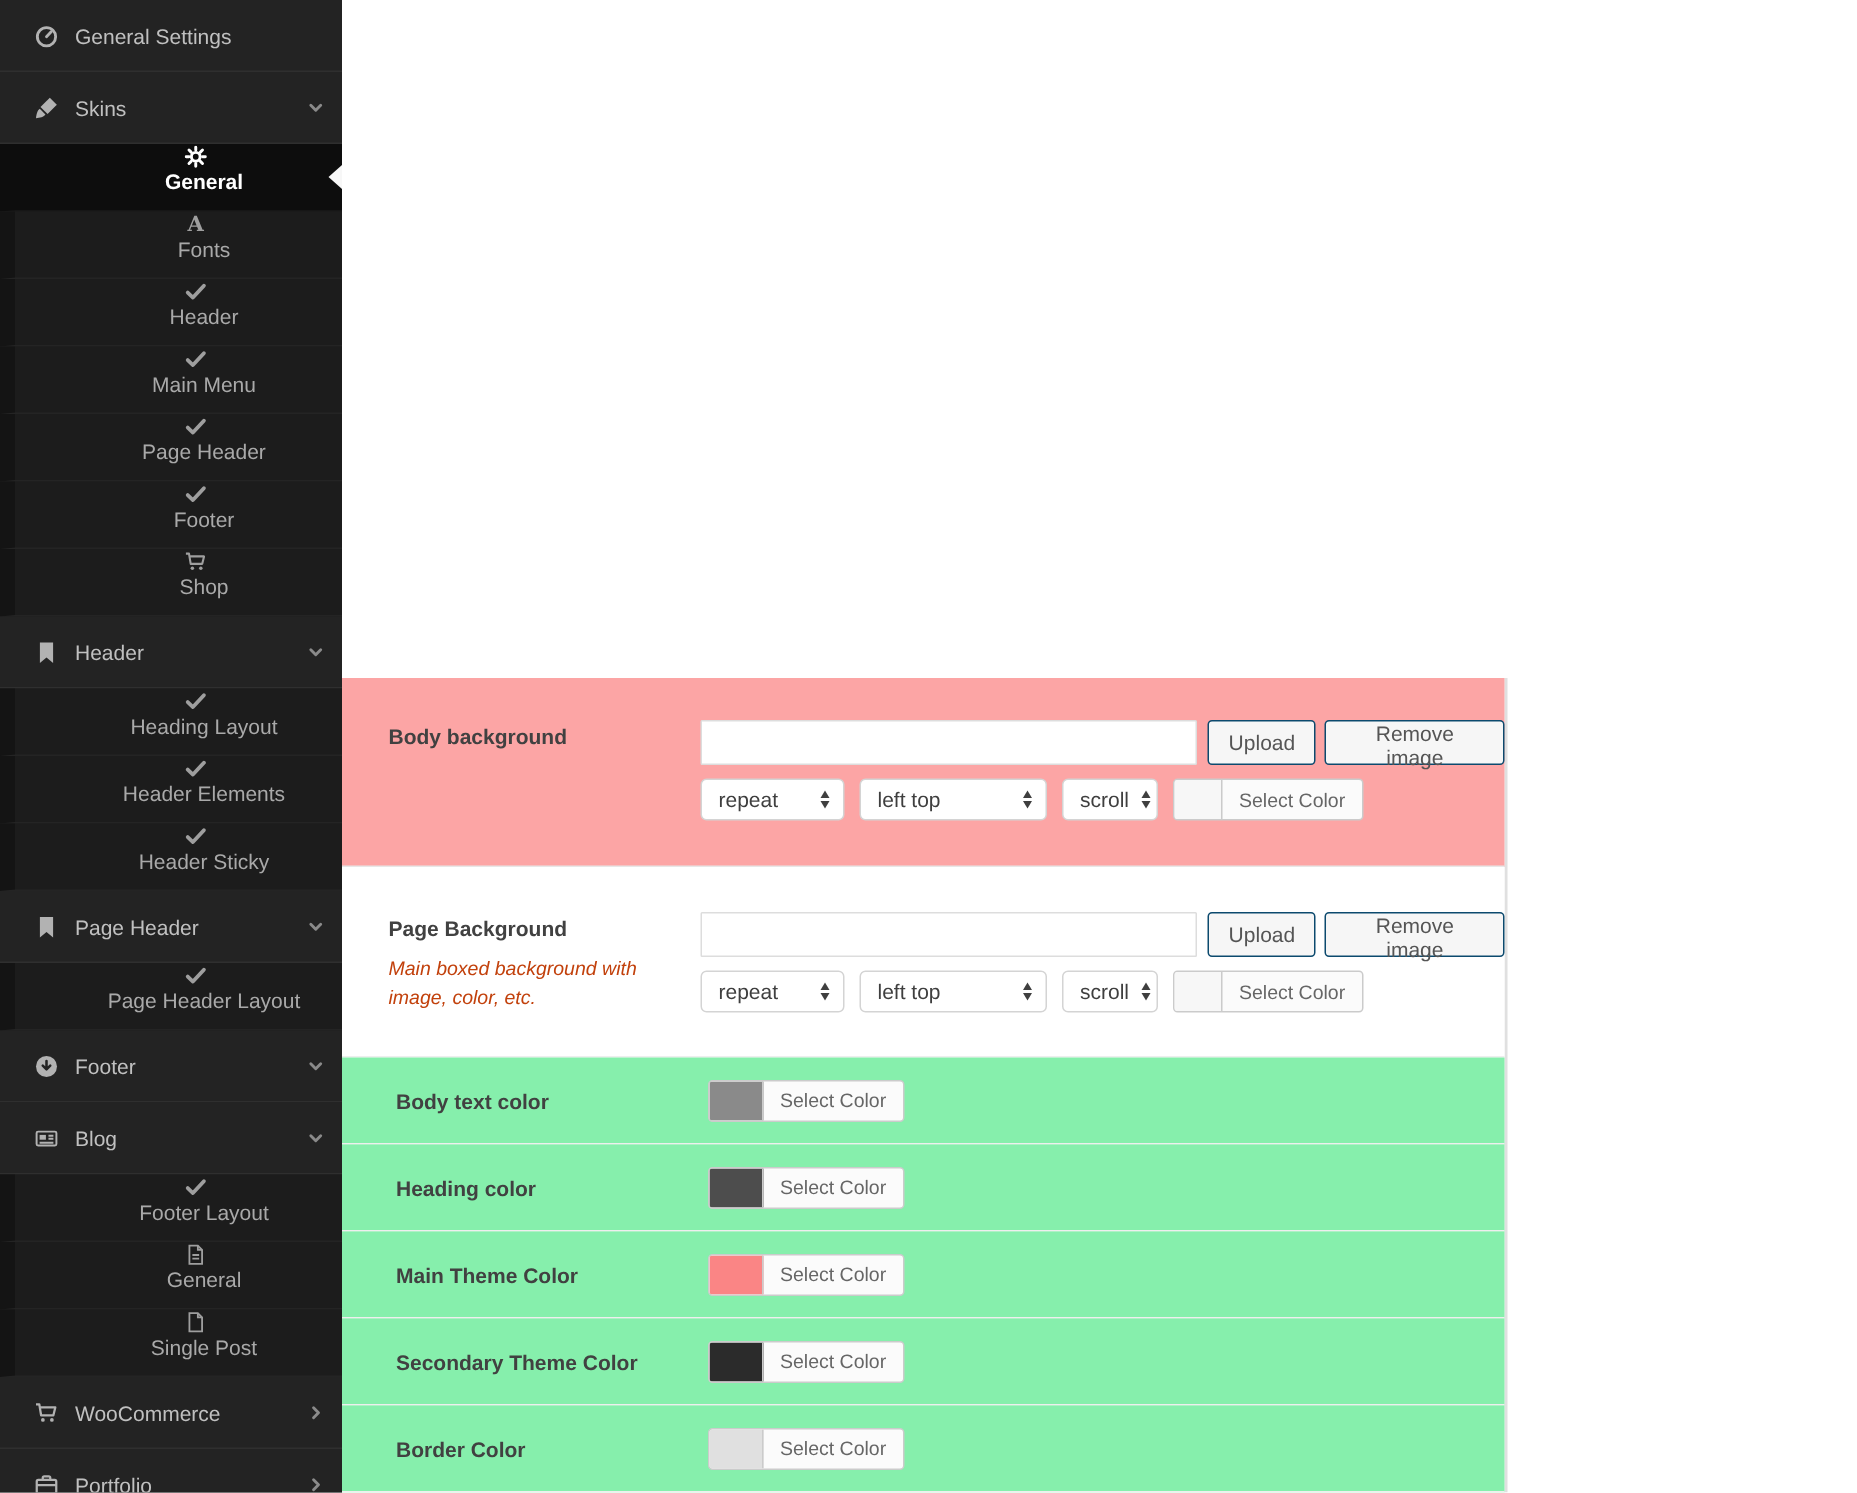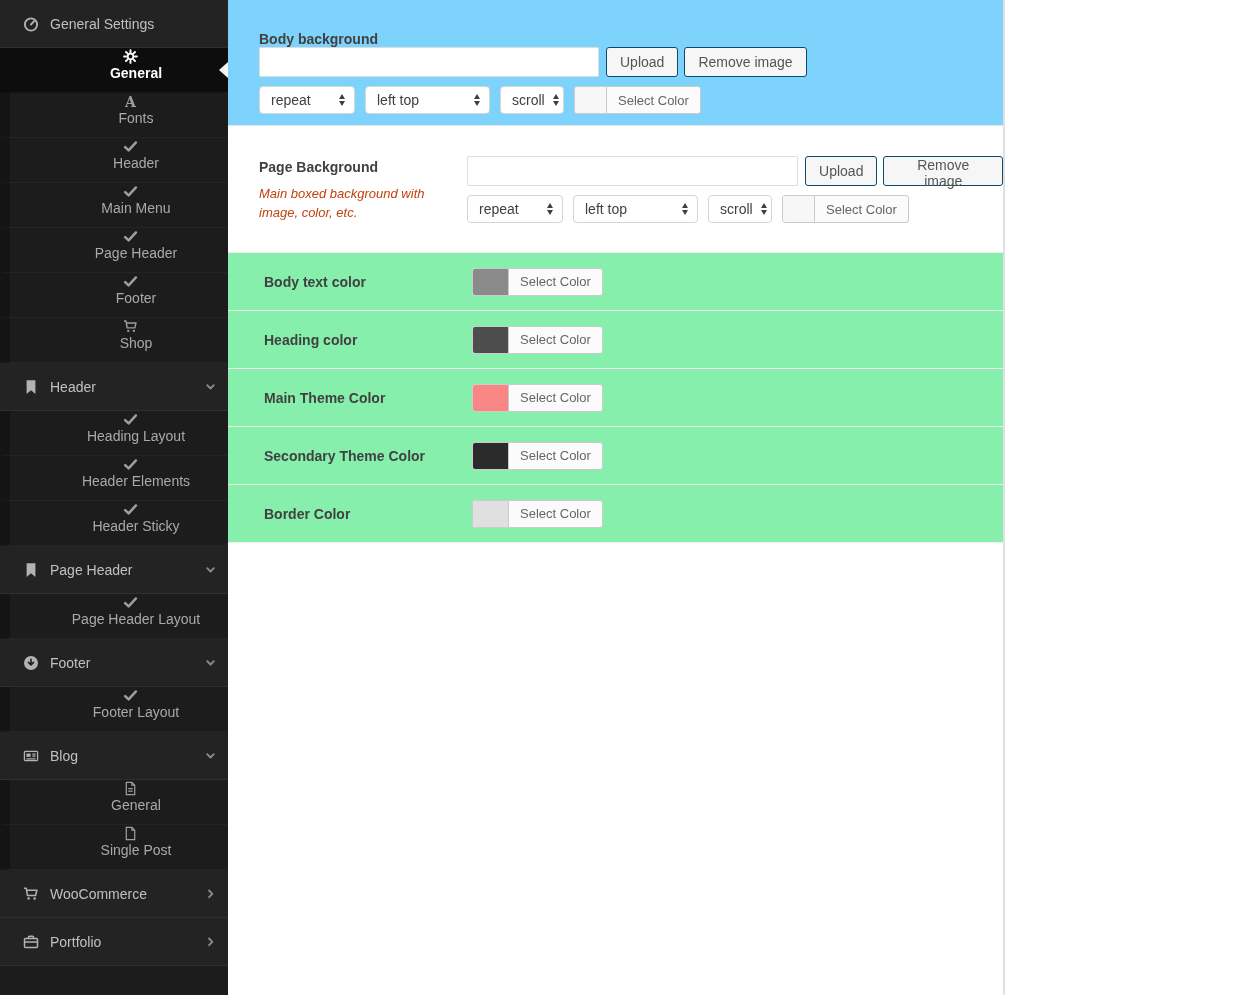--- a/index.html
+++ b/index.html
@@ -2,21 +2,21 @@
 <html><head>
 <meta charset="utf-8">
 <style>
   html,body{margin:0;padding:0;}
   body{
     width:1238px;height:995px;overflow:hidden;
     font-family:"Liberation Sans",sans-serif;
     background:#ffffff;
     -webkit-font-smoothing:antialiased;
   }
-  .app{display:flex;width:1005px;height:995px;}
+  .app{display:flex;width:1005px;height:995px;align-items:flex-end;}
 
   
   .sidebar{
     width:228px;min-width:228px;height:100%;
     background:#1c1c1c;position:relative;z-index:2;
   }
   .s-item{
     position:relative;display:flex;align-items:center;
     box-sizing:border-box;cursor:pointer;
     border-bottom:1px solid rgba(255,255,255,0.04);
@@ -58,21 +58,21 @@
     border-top:8px solid transparent;border-bottom:8px solid transparent;
     border-right:9px solid #f7f7f7;
   }
 
   
   .content{
     flex:1;background:#ffffff;position:relative;
     border-right:2px solid #e0e0e0;box-sizing:border-box;
   }
   .section{box-sizing:border-box;display:flex;}
-  .sec-1{height:126px;background:#7dd3fc;border-bottom:1px solid #e7e7e7;padding:28px 0 0 31px;flex-direction:column;}
+  .sec-1{height:126px;background:#fca5a5;border-bottom:1px solid #e7e7e7;padding:28px 0 0 31px;}
   .sec-2{height:127px;background:#ffffff;border-bottom:1px solid #eeeeee;padding:30px 0 0 31px;}
   .sec-3{height:93px;background:#ffffff;border-bottom:1px solid #eeeeee;padding:31px 0 0 31px;align-items:flex-start;}
   .label-col{width:208px;flex:none;padding-top:3px;}
   .field-label{font-size:14px;font-weight:bold;color:#414141;}
   .field-desc{
     margin-top:10px;font-style:italic;font-size:13px;color:#c2410c;
     line-height:1.45;max-width:195px;
   }
   .ctrl-col{display:flex;flex-direction:column;}
   .ctrl-line{display:flex;align-items:center;}
@@ -140,20 +140,34 @@
   <div class="sidebar" id="sidebar">
       <div class="s-item top">
         <span class="s-icon">
           <svg viewBox="0 0 16 16">
             <circle cx="8" cy="8.5" r="6.1" fill="none" stroke="currentColor" stroke-width="1.9"></circle>
             <path d="M8 8.5L11.1 5.2" stroke="currentColor" stroke-width="1.9" stroke-linecap="round"></path>
           </svg>
         </span>
         <span class="s-label">General Settings</span>
       </div>
+      <div class="s-item top">
+        <span class="s-icon">
+          <svg viewBox="0 0 16 16" fill="currentColor">
+            <path d="M10.2 1.1l4.7 4.7-6.2 6.2-4.7-4.7z"></path>
+            <path d="M3.5 8.5C1.9 9.4 1.2 12.5 1 14.8c2.3-.2 5.4-.9 6.3-2.5z"></path>
+          </svg>
+        </span>
+        <span class="s-label">Skins</span>
+        <span class="s-chev">
+          <svg viewBox="0 0 12 12">
+            <path d="M2.4 4l3.6 3.6L9.6 4" fill="none" stroke="currentColor" stroke-width="2.1" stroke-linecap="round" stroke-linejoin="round"></path>
+          </svg>
+        </span>
+      </div>
       <div class="s-item sub active">
         <span class="s-icon">
           <svg viewBox="0 0 16 16">
             <g stroke="currentColor" stroke-width="2.1" stroke-linecap="round">
               <circle cx="8" cy="8" r="3.1" fill="none"></circle>
               <path d="M8 1.2v2M8 12.8v2M1.2 8h2M12.8 8h2M3.2 3.2l1.5 1.5M11.3 11.3l1.5 1.5M12.8 3.2l-1.5 1.5M4.7 11.3l-1.5 1.5"></path>
             </g>
           </svg>
         </span>
         <span class="s-label">General</span>
@@ -272,42 +286,42 @@
             <path d="M8 4.4v5.2M5.5 7.4L8 9.9l2.5-2.5" stroke="#232323" stroke-width="1.7" fill="none" stroke-linecap="round" stroke-linejoin="round"></path>
           </svg>
         </span>
         <span class="s-label">Footer</span>
         <span class="s-chev">
           <svg viewBox="0 0 12 12">
             <path d="M2.4 4l3.6 3.6L9.6 4" fill="none" stroke="currentColor" stroke-width="2.1" stroke-linecap="round" stroke-linejoin="round"></path>
           </svg>
         </span>
       </div>
-      <div class="s-item sub">
-        <span class="s-icon">
-          <svg viewBox="0 0 16 16">
-            <path d="M2.3 8.6l3.7 3.5L13.8 3.7" fill="none" stroke="currentColor" stroke-width="2.7" stroke-linecap="round" stroke-linejoin="round"></path>
-          </svg>
-        </span>
-        <span class="s-label">Footer Layout</span>
-      </div>
       <div class="s-item top">
         <span class="s-icon">
           <svg viewBox="0 0 16 16" fill="none" stroke="currentColor" stroke-width="1.3">
             <rect x="1.4" y="3.4" width="13.2" height="9.2" rx="1"></rect>
             <rect x="3.4" y="5.6" width="4.2" height="3.2" fill="currentColor" stroke="none"></rect>
             <path d="M9.3 6.2h3.3M9.3 8.2h3.3M3.4 10.8h9.2"></path>
           </svg>
         </span>
         <span class="s-label">Blog</span>
         <span class="s-chev">
           <svg viewBox="0 0 12 12">
             <path d="M2.4 4l3.6 3.6L9.6 4" fill="none" stroke="currentColor" stroke-width="2.1" stroke-linecap="round" stroke-linejoin="round"></path>
           </svg>
         </span>
+      </div>
+      <div class="s-item sub">
+        <span class="s-icon">
+          <svg viewBox="0 0 16 16">
+            <path d="M2.3 8.6l3.7 3.5L13.8 3.7" fill="none" stroke="currentColor" stroke-width="2.7" stroke-linecap="round" stroke-linejoin="round"></path>
+          </svg>
+        </span>
+        <span class="s-label">Footer Layout</span>
       </div>
       <div class="s-item sub">
         <span class="s-icon">
           <svg viewBox="0 0 16 16" fill="none" stroke="currentColor" stroke-width="1.3">
             <path d="M3.5 1.5h6l3 3v10h-9z"></path>
             <path d="M9.5 1.5v3h3"></path>
             <path d="M5.6 8.2h4.8M5.6 10.8h4.8"></path>
           </svg>
         </span>
         <span class="s-label">General</span>

